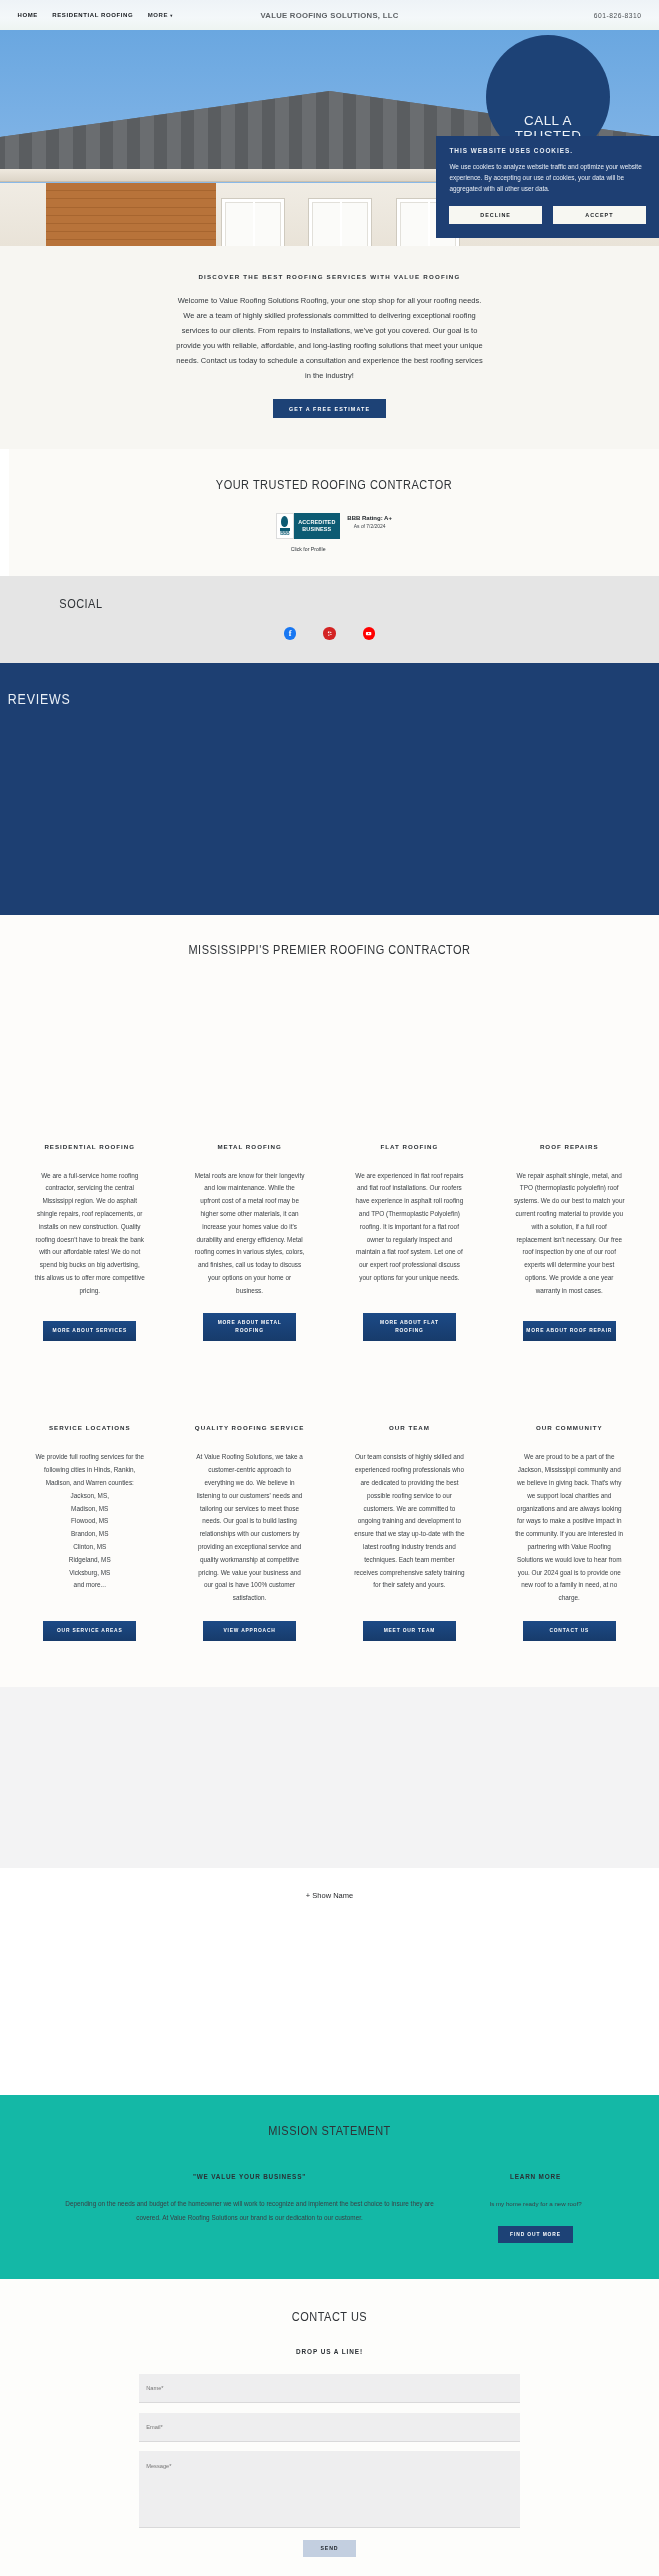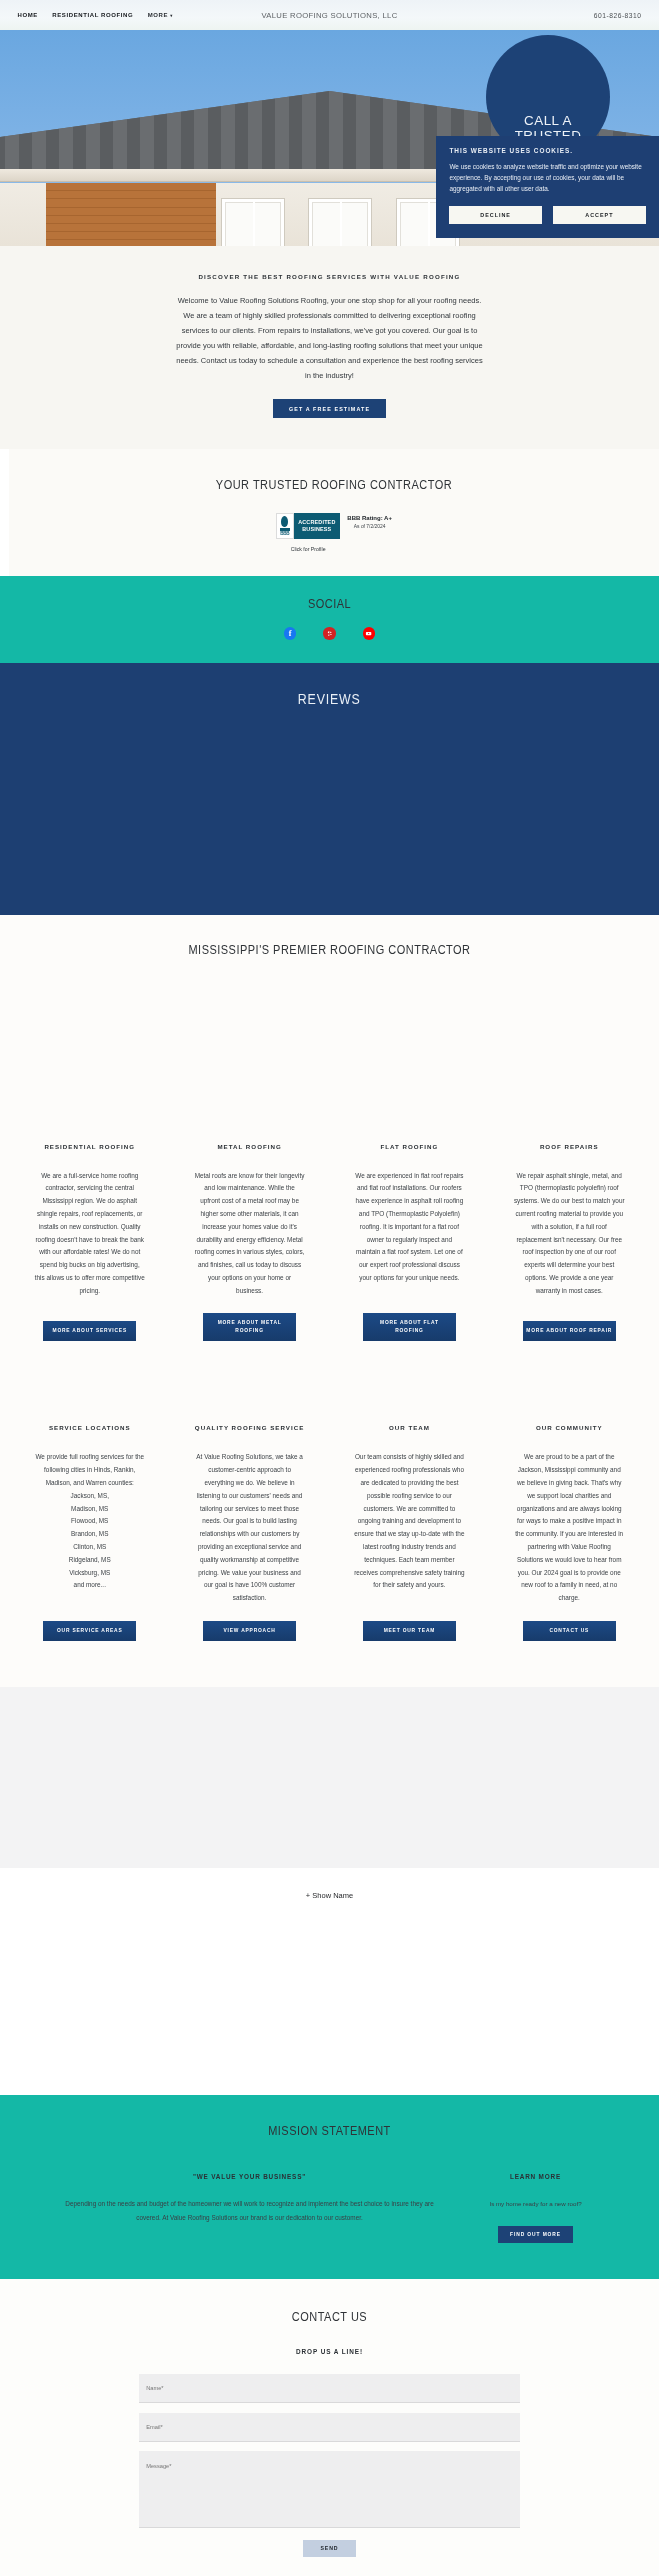--- a/index.html
+++ b/index.html
@@ -33,21 +33,21 @@
   }
   .nav-link.more { font-weight: 600; color: #2a2e33; }
   .caret { font-size: 4.1px; margin-left: 2.1px; }
   .brand-title {
     position: absolute;
     left: 50%;
     transform: translateX(-50%);
     font-size: 7.7px;
     letter-spacing: 0.3px;
     color: #5e6266;
-    font-weight: 400;
+    font-weight: 700;
     white-space: nowrap;
   }
   .header-phone {
     margin-left: auto;
     font-size: 6.7px;
     letter-spacing: 0.5px;
     color: #4a4e52;
     white-space: nowrap;
   }
 
@@ -213,33 +213,32 @@
     display:flex; flex-direction:column; justify-content:center;
     height: 26px;
   }
   .bbb-right div { font-size: 5.4px; font-weight: 800; letter-spacing: 0.2px; line-height: 1.25; }
   .bbb-info { text-align:center; padding-top: 2.1px; }
   .bbb-rating { font-size: 6px; font-weight:700; color:#21262b; }
   .bbb-asof { font-size: 4.9px; color:#3c4146; margin-top: 3.1px; }
   .bbb-profile { font-size: 5.2px; color:#2e3338; margin-top: 7.2px; text-align:center; }
 
   
-  .social-sec { background:#14b8a6; padding: 19.6px 0 23px; text-align:center; }
+  .social-sec { background:#e5e5e5; padding: 19.6px 0 23px; }
   .social-icons { display:flex; justify-content:center; gap: 27px; margin-top: 16.5px; }
   .s-icon { width: 12.4px; height: 12.4px; border-radius:50%; display:flex; align-items:center; justify-content:center; cursor:pointer; }
   .s-fb { background:#1877f2; color:#fff; font-weight:800; font-size:8.2px; font-family:"Liberation Serif",serif; }
   .s-yelp { background:#d32323; color:#fff; }
   .s-yt { background:#ff0000; color:#fff; }
 
   
   .reviews {
     background:#1d3f72;
     height: 252px;
     display:flex;
-    justify-content:center;
     padding-top: 27px;
   }
   .reviews h2 {
     color:#eaf0f7;
     font-weight:300;
     font-size: 15.5px;
     letter-spacing: 1px;
     transform: scaleX(0.8);
   }
 

